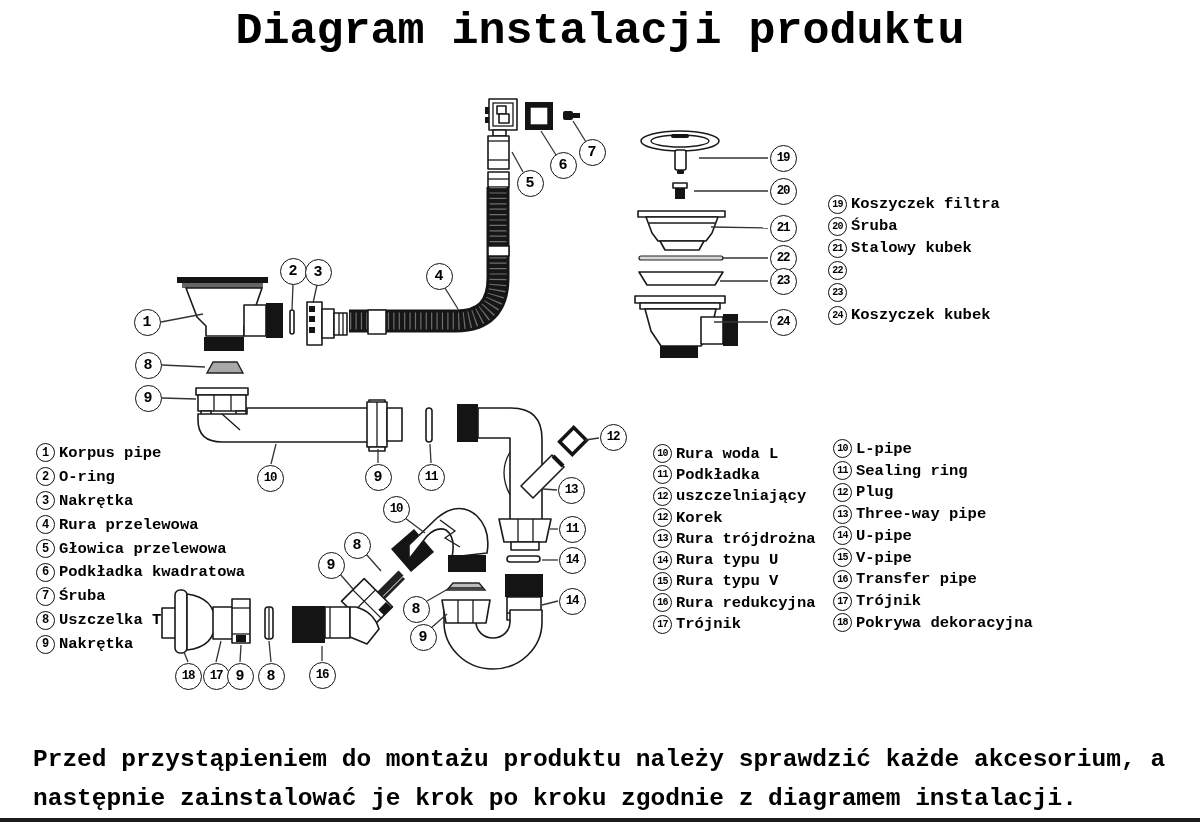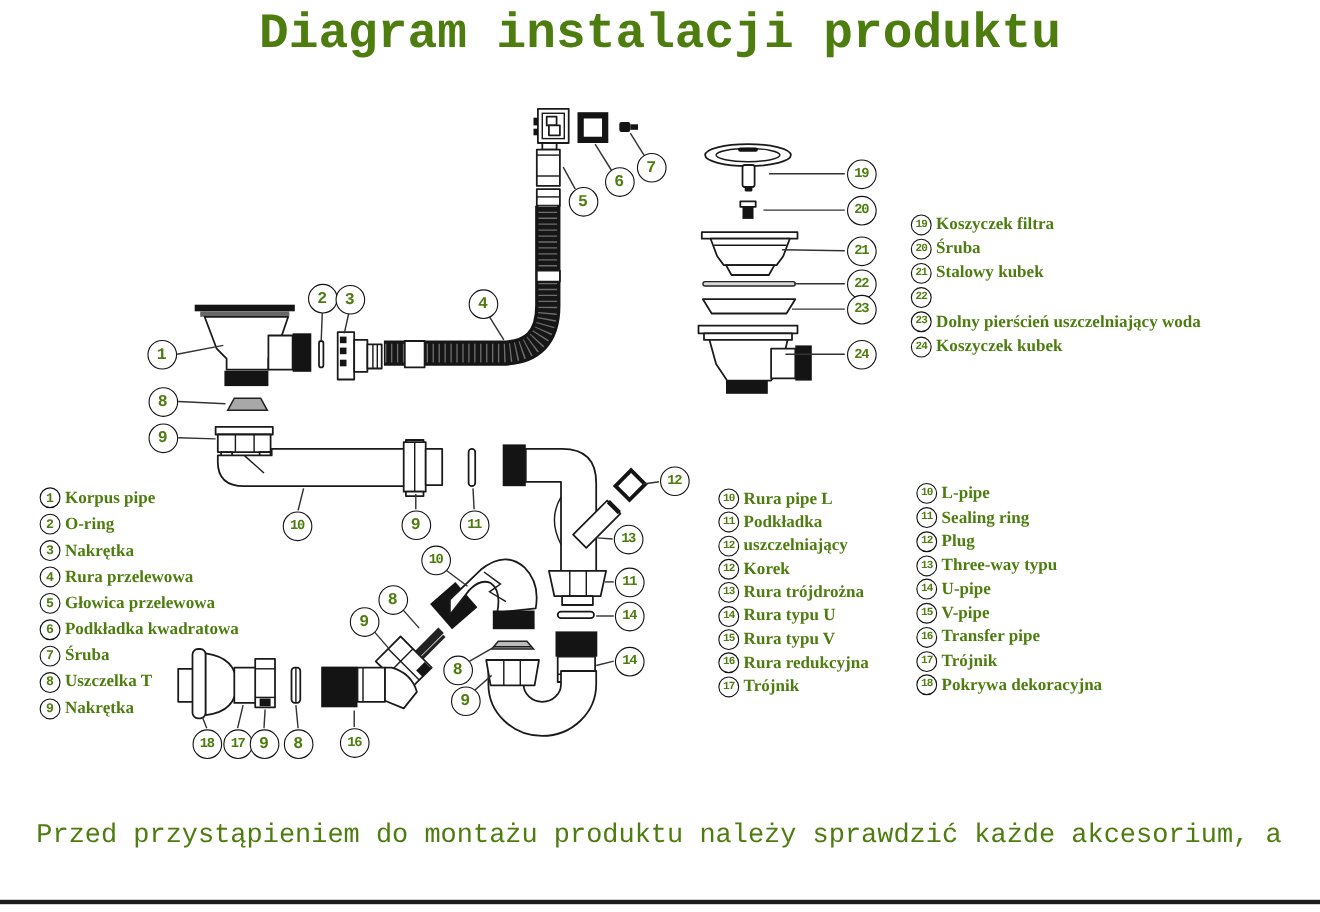--- a/index.html
+++ b/index.html
@@ -1,18 +1,18 @@
 <!DOCTYPE html>
 <html><head>
 <meta charset="utf-8">
 <style>
   html,body{margin:0;padding:0;background:#ffffff;}
   .page{
     position:relative;width:1200px;height:829px;background:#ffffff;overflow:hidden;
-    font-family:"Liberation Mono","DejaVu Sans Mono",monospace;color:#4d7c0f;
+    font-family:"Liberation Mono","DejaVu Sans Mono",monospace;color:#000000;
   }
   .title{
     position:absolute;top:6px;left:0;width:100%;text-align:center;
     font-size:45px;font-weight:700;letter-spacing:0;white-space:nowrap;
   }
   svg.art{position:absolute;left:0;top:0;}
   .o{fill:#fff;stroke:#1a1a1a;stroke-width:1.6;stroke-linejoin:round;}
   .ln{fill:none;stroke:#1a1a1a;stroke-width:1.3;}
   .b{fill:#141414;stroke:none;}
   .ld{stroke:#333;stroke-width:1.3;}
@@ -21,29 +21,29 @@
   #legend-left .row{height:23.9px;}
   #legend-mid .row{height:21.3px;}
   #legend-right .row{height:21.75px;}
   #legend-upper-right .row{height:22.2px;}
   .circ{
     box-sizing:border-box;flex:0 0 auto;width:19px;height:19px;border:1.5px solid #111;
     border-radius:50%;display:inline-flex;align-items:center;justify-content:center;
     font-size:12px;font-weight:700;background:#fff;
   }
   .circ.two{font-size:10px;letter-spacing:-0.8px;}
-  .lbl{font-size:15.5px;font-weight:700;white-space:nowrap;margin-left:4px;font-family:Liberation Serif, serif;}
+  .lbl{font-size:15.5px;font-weight:700;white-space:nowrap;margin-left:4px;}
   .callout{
     position:absolute;box-sizing:border-box;width:27px;height:27px;border:1.7px solid #111;
     border-radius:50%;display:flex;align-items:center;justify-content:center;
     font-size:15px;font-weight:700;background:#fff;z-index:5;
   }
   .callout.two{font-size:12.5px;letter-spacing:-1.2px;}
   .footer{
-    position:absolute;left:33px;top:740px;font-size:24.5px;font-weight:400;
+    position:absolute;left:33px;top:740px;font-size:24.5px;font-weight:700;
     line-height:39px;white-space:nowrap;
   }
   .bottom-rule{position:absolute;left:0;top:818px;width:1200px;height:4px;background:#1c1c1c;}
 </style>
 </head>
 <body>
 
 <div class="page">
 
   <div class="title">Diagram instalacji produktu</div>
@@ -317,21 +317,20 @@
       </div>
       <div class="row">
         <span class="circ two">21</span>
         <span class="lbl">Stalowy kubek</span>
       </div>
       <div class="row">
         <span class="circ two">22</span>
       </div>
       <div class="row">
         <span class="circ two">23</span>
-        <span class="lbl">Dolny pierścień uszczelniający woda</span>
       </div>
       <div class="row">
         <span class="circ two">24</span>
         <span class="lbl">Koszyczek kubek</span>
       </div>
     </div>
   <div id="legend-left" class="legend" style="left:36px;top:441px">
       <div class="row">
         <span class="circ">1</span>
         <span class="lbl">Korpus pipe</span>
@@ -365,21 +364,21 @@
         <span class="lbl">Uszczelka T</span>
       </div>
       <div class="row">
         <span class="circ">9</span>
         <span class="lbl">Nakrętka</span>
       </div>
     </div>
   <div id="legend-mid" class="legend" style="left:653px;top:443px">
       <div class="row">
         <span class="circ two">10</span>
-        <span class="lbl">Rura pipe L</span>
+        <span class="lbl">Rura woda L</span>
       </div>
       <div class="row">
         <span class="circ two">11</span>
         <span class="lbl">Podkładka</span>
       </div>
       <div class="row">
         <span class="circ two">12</span>
         <span class="lbl">uszczelniający</span>
       </div>
       <div class="row">
@@ -415,21 +414,21 @@
       <div class="row">
         <span class="circ two">11</span>
         <span class="lbl">Sealing ring</span>
       </div>
       <div class="row">
         <span class="circ two">12</span>
         <span class="lbl">Plug</span>
       </div>
       <div class="row">
         <span class="circ two">13</span>
-        <span class="lbl">Three-way typu</span>
+        <span class="lbl">Three-way pipe</span>
       </div>
       <div class="row">
         <span class="circ two">14</span>
         <span class="lbl">U-pipe</span>
       </div>
       <div class="row">
         <span class="circ two">15</span>
         <span class="lbl">V-pipe</span>
       </div>
       <div class="row">
@@ -441,16 +440,17 @@
         <span class="lbl">Trójnik</span>
       </div>
       <div class="row">
         <span class="circ two">18</span>
         <span class="lbl">Pokrywa dekoracyjna</span>
       </div>
     </div>
 
   <div class="footer">
     <div>Przed przystąpieniem do montażu produktu należy sprawdzić każde akcesorium, a</div>
+    <div>następnie zainstalować je krok po kroku zgodnie z diagramem instalacji.</div>
   </div>
 
   <div class="bottom-rule"></div>
 </div>
 
 </body></html>

